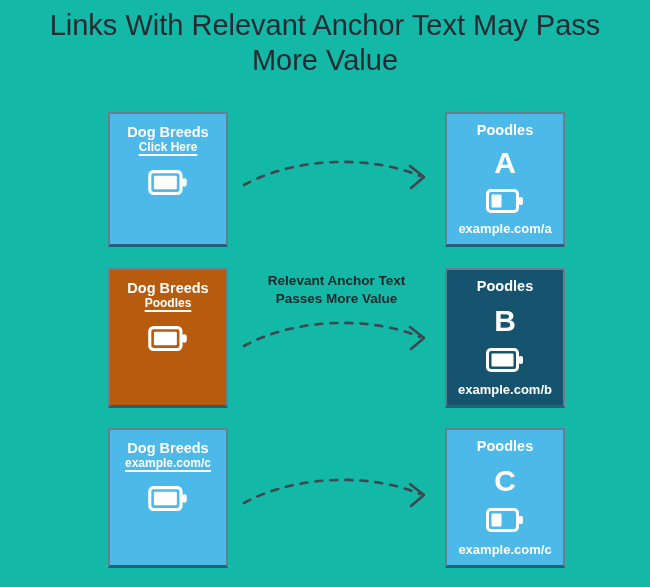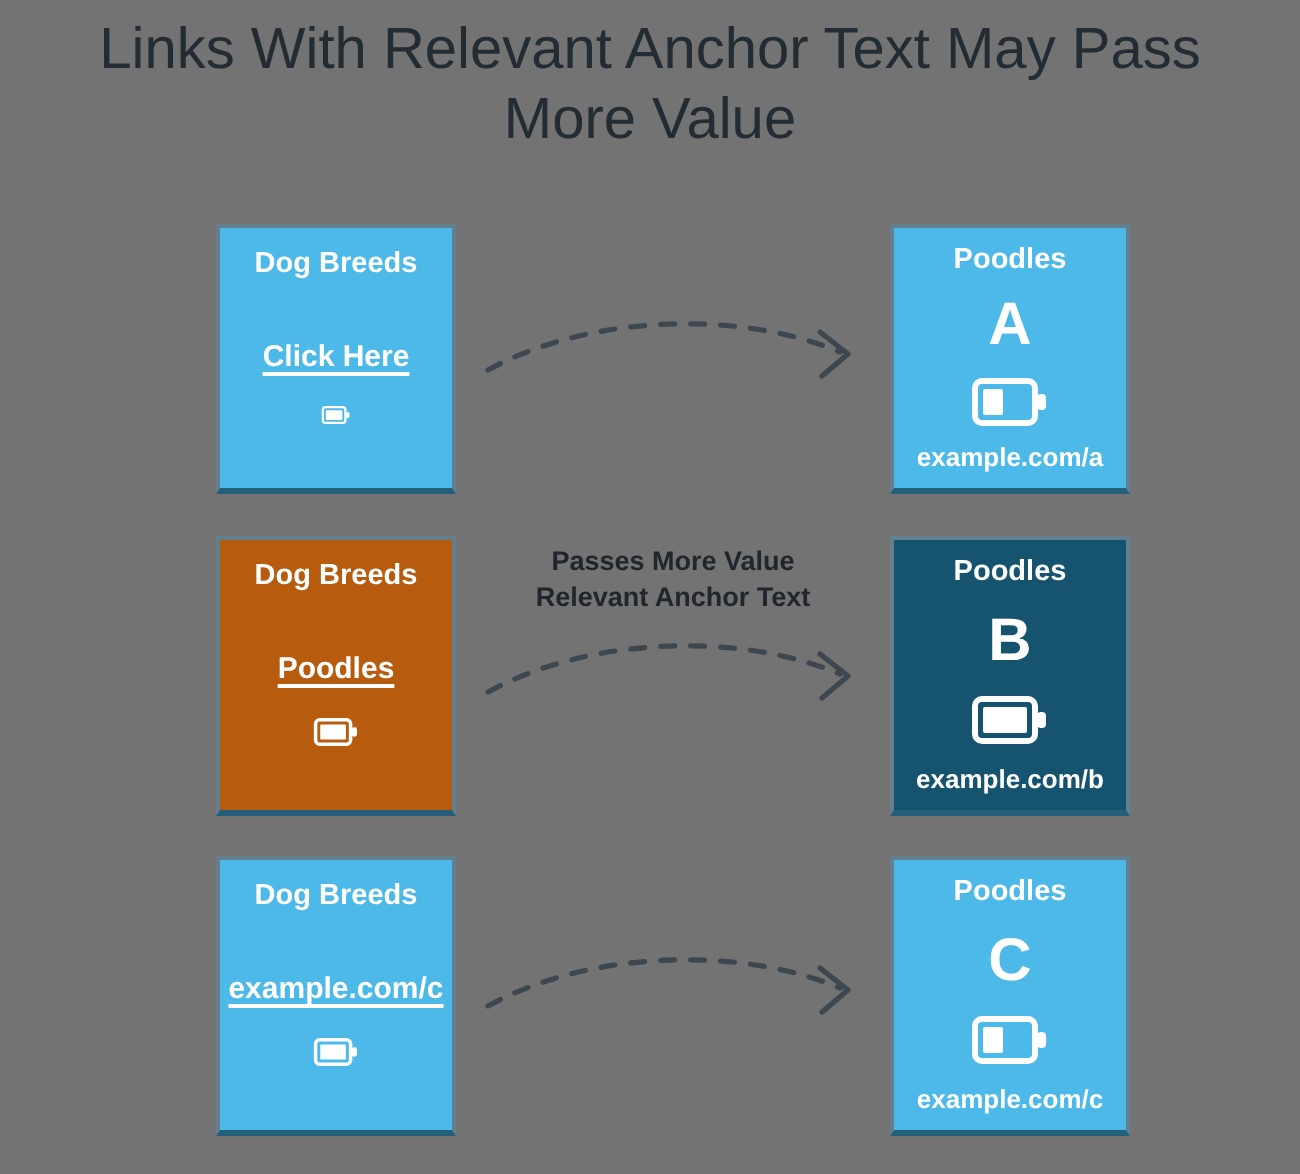--- a/index.html
+++ b/index.html
@@ -1,19 +1,19 @@
 <!DOCTYPE html>
 <html><head>
 <meta charset="utf-8">
 <style>
   html,body{margin:0;padding:0;}
   .canvas{
     position:relative;
     width:650px;height:587px;
-    background:#737373;
+    background:#14b8a6;
     font-family:"Liberation Sans", sans-serif;
     overflow:hidden;
   }
   .page-title{
     position:absolute;top:8px;left:0;right:0;
     margin:0 auto;max-width:580px;
     text-align:center;
     font-size:29px;line-height:1.22;font-weight:500;
     color:#232b33;
   }
@@ -26,23 +26,23 @@
     display:flex;flex-direction:column;align-items:center;
     color:#ffffff;
   }
   .box.blue{background:#4db9e8;}
   .box.orange{background:#b75b0e;}
   .box.navy{background:#15536f;}
   .source{padding:10px 4px 32px;}
   .target{padding:8px 4px 8px;justify-content:space-between;}
   .box-title{font-size:14.5px;font-weight:600;}
   .box-link{
-    color:#ffffff;font-size:15px;font-weight:600;
+    color:#ffffff;font-size:12px;font-weight:600;
     text-decoration:underline;text-decoration-thickness:2px;text-underline-offset:3px;
-    margin-top:30px;cursor:pointer;white-space:nowrap;
+    cursor:pointer;white-space:nowrap;
   }
   .source .battery{margin-top:16px;}
   .box-letter{font-size:30px;font-weight:600;}
   .box-url{font-size:13px;font-weight:700;white-space:nowrap;}
   .annotation{
     position:absolute;left:228px;top:272px;width:217px;
     text-align:center;
     font-size:13.5px;line-height:1.35;font-weight:600;
     color:#20262c;
   }
@@ -115,22 +115,22 @@
     <div class="box-letter">C</div>
     <svg class="battery" width="38" height="24" viewBox="0 0 38 24">
       <rect x="1.5" y="1.5" width="30" height="21" rx="3.5" fill="none" stroke="#ffffff" stroke-width="3"></rect>
       <rect x="32.5" y="8" width="4.5" height="8" rx="2" fill="#ffffff"></rect>
       <rect x="5.5" y="5.5" height="13" rx="1" fill="#ffffff" width="10"></rect>
     </svg>
     <div class="box-url">example.com/c</div>
   </div>
 
   <div class="annotation">
+    <div>Relevant Anchor Text</div>
     <div>Passes More Value</div>
-    <div>Relevant Anchor Text</div>
   </div>
 
   <svg class="arrow r1" viewBox="0 0 196 44">
     <path d="M4,36 C 55 8, 130 6, 180 27" fill="none" stroke="#3d474f" stroke-width="2.6" stroke-dasharray="7 8" stroke-linecap="round"></path>
     <path d="M170,17 L184,28 L171,39" fill="none" stroke="#3d474f" stroke-width="2.6" stroke-linecap="round" stroke-linejoin="round"></path>
   </svg>
   <svg class="arrow r2" viewBox="0 0 196 44">
     <path d="M4,36 C 55 8, 130 6, 180 27" fill="none" stroke="#3d474f" stroke-width="2.6" stroke-dasharray="7 8" stroke-linecap="round"></path>
     <path d="M170,17 L184,28 L171,39" fill="none" stroke="#3d474f" stroke-width="2.6" stroke-linecap="round" stroke-linejoin="round"></path>
   </svg>

